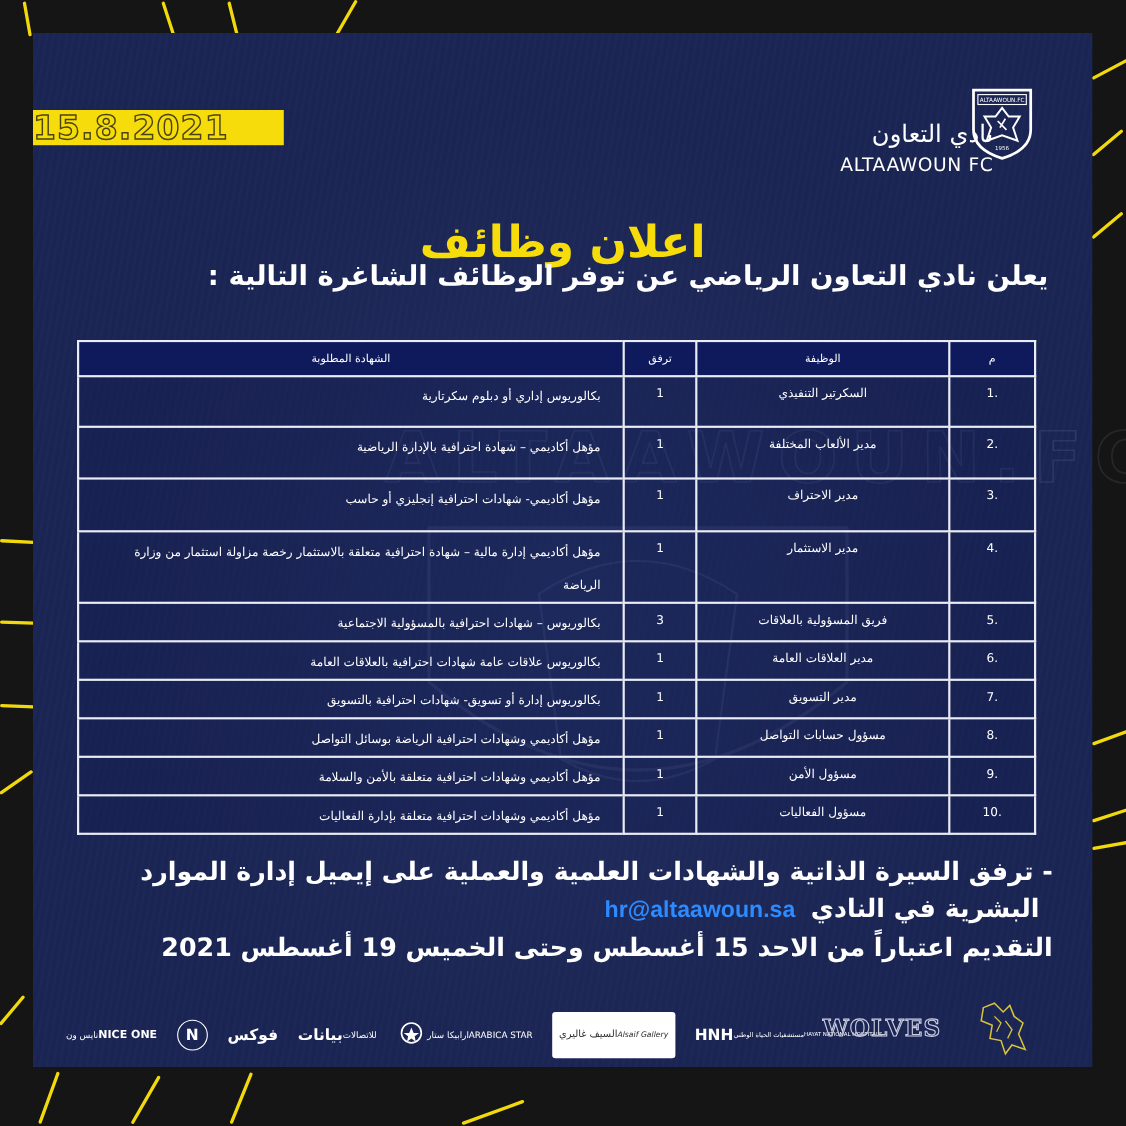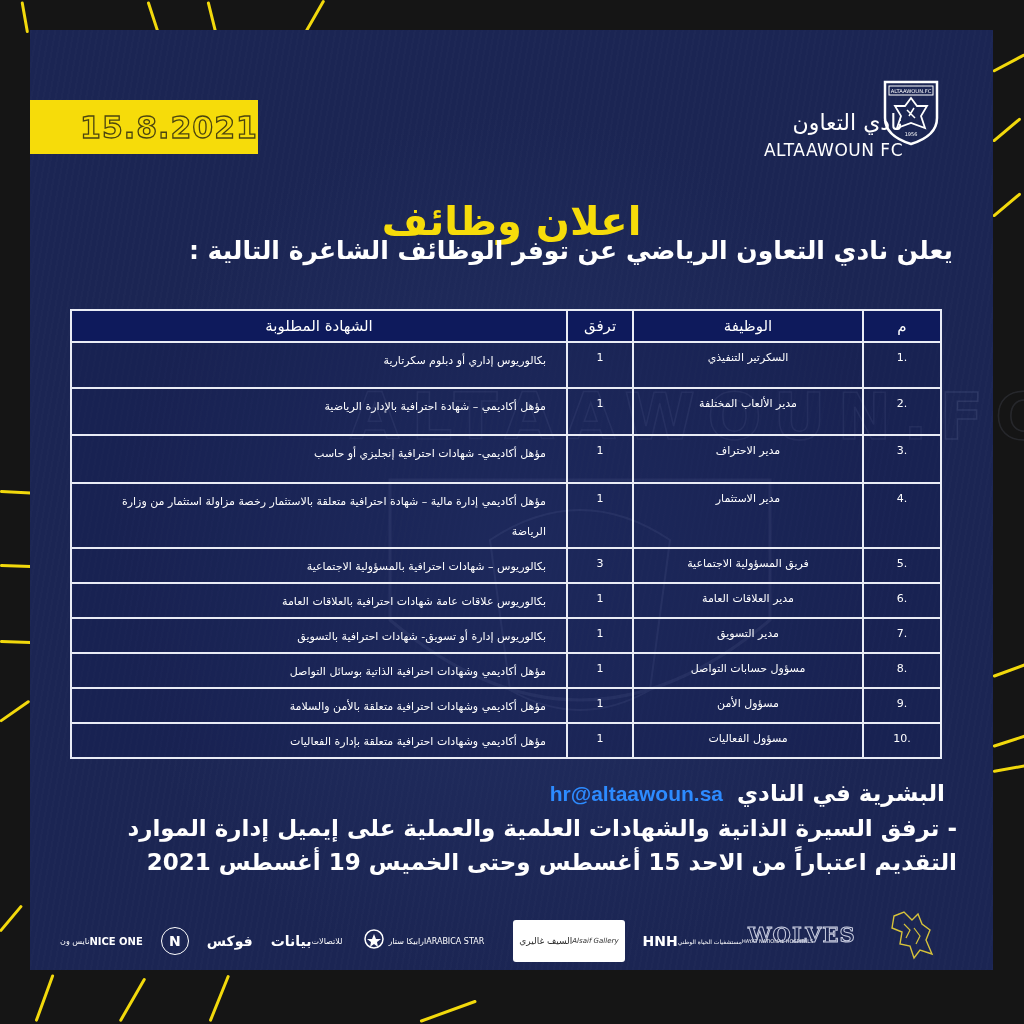--- a/index.html
+++ b/index.html
@@ -10,22 +10,22 @@
   }
   .deco { position:absolute; background:#f2d90c; height:3px; transform-origin:left center; border-radius:2px; }
   .panel {
     position:absolute; left:30px; top:30px; width:963px; height:940px;
     background:#1b2553;
     background-image:
       radial-gradient(ellipse at 50% 55%, rgba(40,55,110,0.55), rgba(27,37,83,0) 60%),
       repeating-linear-gradient(100deg, rgba(255,255,255,0.012) 0 2px, rgba(0,0,0,0) 2px 6px);
   }
   .date-badge {
-    position:absolute; left:0; top:70px; width:228px; height:54px;
-    background:#f6dc0a; display:flex; align-items:center; justify-content:flex-end;
+    position:absolute; left:0; top:70px; width:228px; height:32px;
+    background:#f6dc0a; display:flex; align-items:center; justify-content:flex-start;
   }
   .date-badge span {
     font-family:"DejaVu Sans", sans-serif; font-size:30px; font-weight:bold;
     color:#f6dc0a; -webkit-text-stroke:1.3px #4a4410; letter-spacing:1px;
   }
   .club { position:absolute; right:90px; top:80px; text-align:right; color:#fff; }
   .club .ar { font-size:22px; line-height:26px; direction:rtl; }
   .club .en { font-size:17px; line-height:28px; letter-spacing:0.5px; }
   .crest { position:absolute; right:84px; top:76px; width:60px; height:68px; }
   .watermark {
@@ -47,33 +47,33 @@
   table.jobs {
     position:absolute; left:70px; top:309px; width:872px;
     border-collapse:collapse; direction:rtl; table-layout:fixed;
     border:2px solid #f0f0f0;
   }
   table.jobs th, table.jobs td {
     border:2px solid #e9ecf5; color:#fff; padding:0 8px;
     font-size:11px; vertical-align:top;
   }
   table.jobs th {
-    background:#0e1a5c; height:30px; vertical-align:middle; font-weight:normal; font-size:15px;
+    background:#0e1a5c; height:30px; vertical-align:middle; font-weight:normal; font-size:10px;
   }
   table.jobs td { background:rgba(20,30,80,0.35); padding-top:8px; }
   table.jobs td.num, table.jobs td.job, table.jobs td.count { text-align:center; }
   table.jobs td.cert { text-align:right; padding-right:20px; line-height:30px; padding-top:3px; }
   .col-num { width:78px; } .col-job { width:230px; } .col-count { width:66px; }
   .notes { position:absolute; right:70px; top:776px; direction:rtl; color:#fff; font-weight:bold; font-size:23px; text-align:right; }
   .notes .line { line-height:34px; white-space:nowrap; }
   .notes .email { color:#2d8bff; font-family:"Liberation Sans", sans-serif; font-weight:bold; margin-right:14px; direction:ltr; unicode-bidi:embed; font-size:21px; }
   .sponsors { position:absolute; left:60px; top:920px; display:flex; align-items:center; gap:18px; color:#fff; }
   .sp { display:flex; flex-direction:row; align-items:center; justify-content:center; font-size:8px; color:#fff; text-align:center; }
   .sp .big { font-size:14px; font-weight:bold; }
-  .sp-box { background:#fff; color:#2b2b2b; border-radius:3px; padding:16px 6px; font-size:9px;margin-left:11px; }
+  .sp-box { background:#fff; color:#2b2b2b; border-radius:3px; padding:16px 6px; font-size:9px; }
   .wolves { position:absolute; left:748px; top:922px; font-family:"DejaVu Serif", serif; font-size:21px; font-weight:bold;
     color:transparent; -webkit-text-stroke:1px #c9cde0; letter-spacing:1px; }
   .wolf-icon { position:absolute; left:888px; top:910px; width:46px; height:50px; }
 </style>
 </head>
 <body>
 
 <div class="deco" style="left:22px;top:0;width:32px;transform:rotate(80deg);"></div>
 <div class="deco" style="left:148px;top:0;width:34px;transform:rotate(72deg);"></div>
 <div class="deco" style="left:208px;top:0;width:34px;transform:rotate(76deg);"></div>
@@ -159,62 +159,62 @@
         <td class="cert">مؤهل أكاديمي- شهادات احترافية إنجليزي أو حاسب</td>
       </tr>
       <tr style="height:64px;">
         <td class="num">.4</td>
         <td class="job">مدير الاستثمار</td>
         <td class="count">1</td>
         <td class="cert" style="padding-left:14px;margin-left:26px;">مؤهل أكاديمي إدارة مالية – شهادة احترافية متعلقة بالاستثمار رخصة مزاولة استثمار من وزارة الرياضة</td>
       </tr>
       <tr style="height:32px;">
         <td class="num">.5</td>
-        <td class="job">فريق المسؤولية الاجتماعية</td>
+        <td class="job">فريق المسؤولية بالعلاقات</td>
         <td class="count">3</td>
         <td class="cert">بكالوريوس – شهادات احترافية بالمسؤولية الاجتماعية</td>
       </tr>
       <tr style="height:32px;">
         <td class="num">.6</td>
         <td class="job">مدير العلاقات العامة</td>
         <td class="count">1</td>
         <td class="cert">بكالوريوس علاقات عامة شهادات احترافية بالعلاقات العامة</td>
       </tr>
       <tr style="height:32px;">
         <td class="num">.7</td>
         <td class="job">مدير التسويق</td>
         <td class="count">1</td>
         <td class="cert">بكالوريوس إدارة أو تسويق- شهادات احترافية بالتسويق</td>
       </tr>
       <tr style="height:32px;">
         <td class="num">.8</td>
         <td class="job">مسؤول حسابات التواصل</td>
         <td class="count">1</td>
-        <td class="cert">مؤهل أكاديمي وشهادات احترافية الذاتية بوسائل التواصل</td>
+        <td class="cert">مؤهل أكاديمي وشهادات احترافية الرياضة بوسائل التواصل</td>
       </tr>
       <tr style="height:32px;">
         <td class="num">.9</td>
         <td class="job">مسؤول الأمن</td>
         <td class="count">1</td>
         <td class="cert">مؤهل أكاديمي وشهادات احترافية متعلقة بالأمن والسلامة</td>
       </tr>
       <tr style="height:32px;">
         <td class="num">.10</td>
         <td class="job">مسؤول الفعاليات</td>
         <td class="count">1</td>
         <td class="cert">مؤهل أكاديمي وشهادات احترافية متعلقة بإدارة الفعاليات</td>
       </tr>
     </tbody>
   </table>
 
   <div class="notes" style="right:36px;top:746px;">
+    <div class="line">-  ترفق السيرة الذاتية والشهادات العلمية والعملية على إيميل إدارة الموارد</div>
     <div class="line" style="padding-right:12px;">
       <span>البشرية في النادي</span><span class="email">hr@altaawoun.sa</span>
     </div>
-    <div class="line">-  ترفق السيرة الذاتية والشهادات العلمية والعملية على إيميل إدارة الموارد</div>
     <div class="line">التقديم اعتباراً من الاحد 15 أغسطس وحتى الخميس 19 أغسطس 2021</div>
   </div>
 
   <div class="sponsors" style="left:30px;top:890px;">
     <div class="sp">
       <span>نايس ون</span>
       <span class="big" style="font-size:10px;">NICE ONE</span>
     </div>
     <div style="width:26px;height:26px;border:1.5px solid #fff;border-radius:50%;display:flex;align-items:center;justify-content:center;color:#fff;font-size:14px;font-weight:bold;">N</div>
     <div class="sp">

